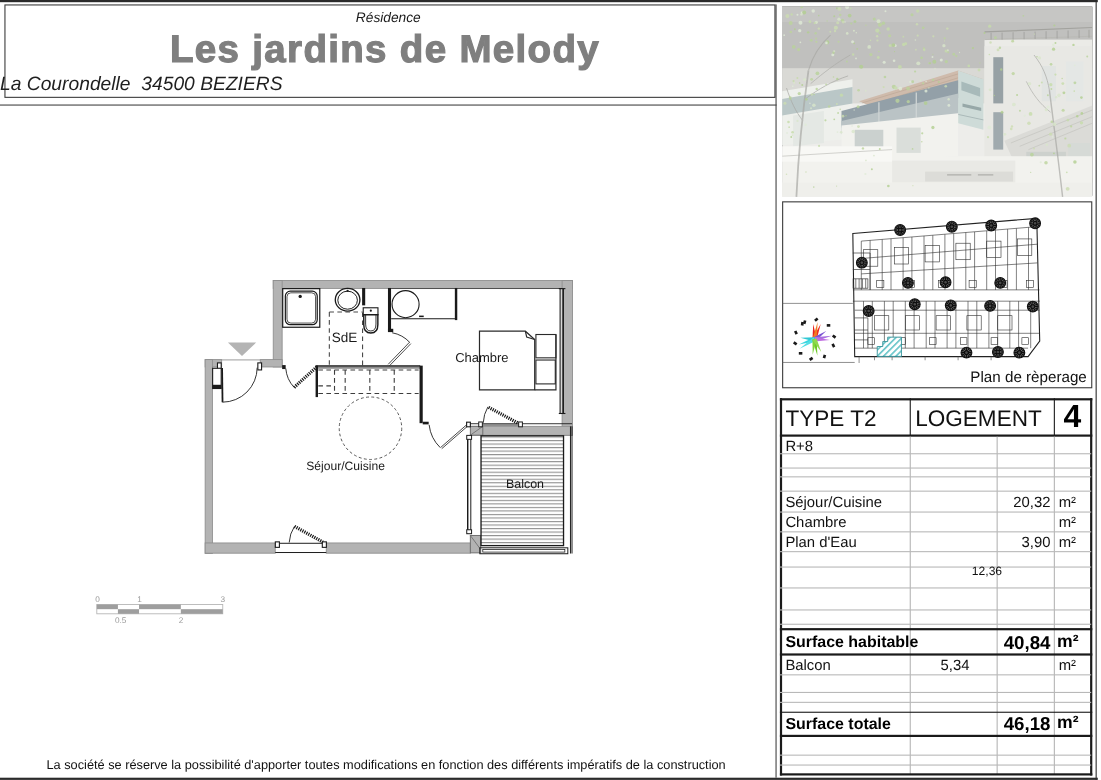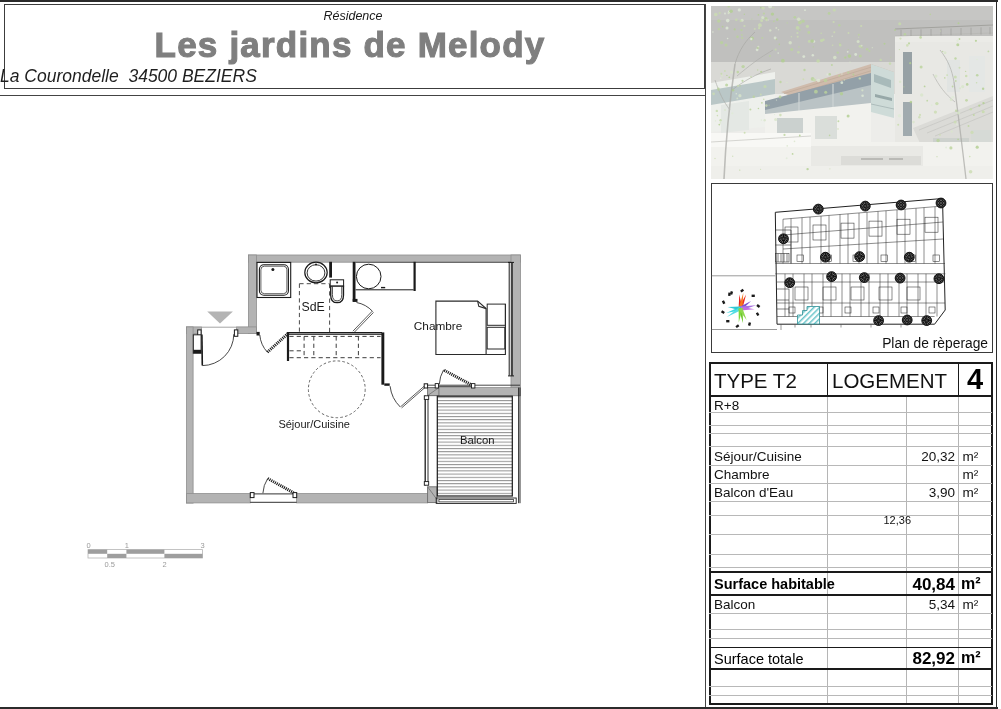--- a/index.html
+++ b/index.html
@@ -28,20 +28,21 @@
 <div class="abs" style="left:0;top:66px;width:702px;text-align:left;font-size:17.5px;font-style:italic;color:#1f1f1f;">La Courondelle&nbsp; 34500 BEZIERS</div>
 
 <div class="abs" style="left:0;top:94.6px;width:706px;height:1.3px;background:#444;"></div>
 
 <div class="abs" style="left:704.6px;top:4px;width:1.3px;height:703px;background:#444;"></div>
 
 <div class="abs" style="left:711px;top:5.5px;width:282px;height:172.5px;border:1.6px solid #222;box-sizing:border-box;"></div>
 
 <div class="abs" style="left:711px;top:183.2px;width:282px;height:170.3px;border:1.3px solid #3a3a3a;box-sizing:border-box;"></div>
 
+<div class="abs" style="left:0;top:688.5px;width:702px;text-align:center;font-size:11.6px;color:#111;">La société se réserve la possibilité d'apporter toutes modifications en fonction des différents impératifs de la construction</div>
 
 <div class="tline" style="left:708.5px;top:362.2px;width:2px;height:343px;"></div>
 
 <div class="tline" style="left:991.2px;top:362.2px;width:1.6px;height:343px;"></div>
 
 <div class="tline" style="left:708.5px;top:362.2px;width:284.3px;height:2.2px;"></div>
 
 <div class="tline" style="left:708.5px;top:394.8px;width:284.3px;height:1.8px;"></div>
 
 <div class="tline" style="left:826.5px;top:362.2px;width:1.4px;height:34px;"></div>
@@ -94,41 +95,41 @@
 <div class="abs" style="left:855px;top:448.5px;width:100px;text-align:right;font-size:13.5px;color:#111;">20,32</div>
 
 <div class="abs" style="left:962.5px;top:448.5px;font-size:13.5px;color:#111;">m²</div>
 
 <div class="abs" style="left:714px;top:467px;font-size:13.5px;color:#111;">Chambre</div>
 
 <div class="abs" style="left:811px;top:467px;width:100px;text-align:right;font-size:11px;color:#111;margin-top:47px;">12,36</div>
 
 <div class="abs" style="left:962.5px;top:467px;font-size:13.5px;color:#111;">m²</div>
 
-<div class="abs" style="left:714px;top:485px;font-size:13.5px;color:#111;">Balcon d'Eau</div>
+<div class="abs" style="left:714px;top:485px;font-size:13.5px;color:#111;">Plan d'Eau</div>
 
 <div class="abs" style="left:855px;top:485px;width:100px;text-align:right;font-size:13.5px;color:#111;">3,90</div>
 
 <div class="abs" style="left:962.5px;top:485px;font-size:13.5px;color:#111;">m²</div>
 
 <div class="abs" style="left:714px;top:576px;font-size:14.5px;font-weight:bold;color:#000;">Surface habitable</div>
 
 <div class="abs" style="left:855px;top:574.5px;width:100px;text-align:right;font-size:17px;font-weight:bold;color:#000;">40,84</div>
 
 <div class="abs" style="left:961px;top:574.5px;font-size:16px;font-weight:bold;color:#000;">m²</div>
 
 <div class="abs" style="left:714px;top:596.5px;font-size:13.5px;color:#111;">Balcon</div>
 
-<div class="abs" style="left:855px;top:596.5px;width:100px;text-align:right;font-size:13.5px;color:#111;">5,34</div>
+<div class="abs" style="left:855px;top:596.5px;width:100px;text-align:left;font-size:13.5px;color:#111;">5,34</div>
 
 <div class="abs" style="left:962.5px;top:596.5px;font-size:13.5px;color:#111;">m²</div>
 
-<div class="abs" style="left:714px;top:651px;font-size:14.5px;font-weight:normal;color:#000;">Surface totale</div>
-
-<div class="abs" style="left:855px;top:648.5px;width:100px;text-align:right;font-size:17px;font-weight:bold;color:#000;">82,92</div>
+<div class="abs" style="left:714px;top:651px;font-size:14.5px;font-weight:bold;color:#000;">Surface totale</div>
+
+<div class="abs" style="left:855px;top:648.5px;width:100px;text-align:right;font-size:17px;font-weight:bold;color:#000;">46,18</div>
 
 <div class="abs" style="left:961px;top:648.5px;font-size:16px;font-weight:bold;color:#000;">m²</div>
 
 <svg class="abs" style="left:711px;top:5.5px;" width="282" height="173" viewBox="0 0 282 173">
 
 <g>
         <rect x="0" y="0" width="282" height="173" fill="#ededea"></rect>
         <rect x="0" y="0" width="282" height="66" fill="#c6c6c4"></rect>
         <rect x="0" y="14" width="282" height="48" fill="#c0c0be"></rect>
       </g>

